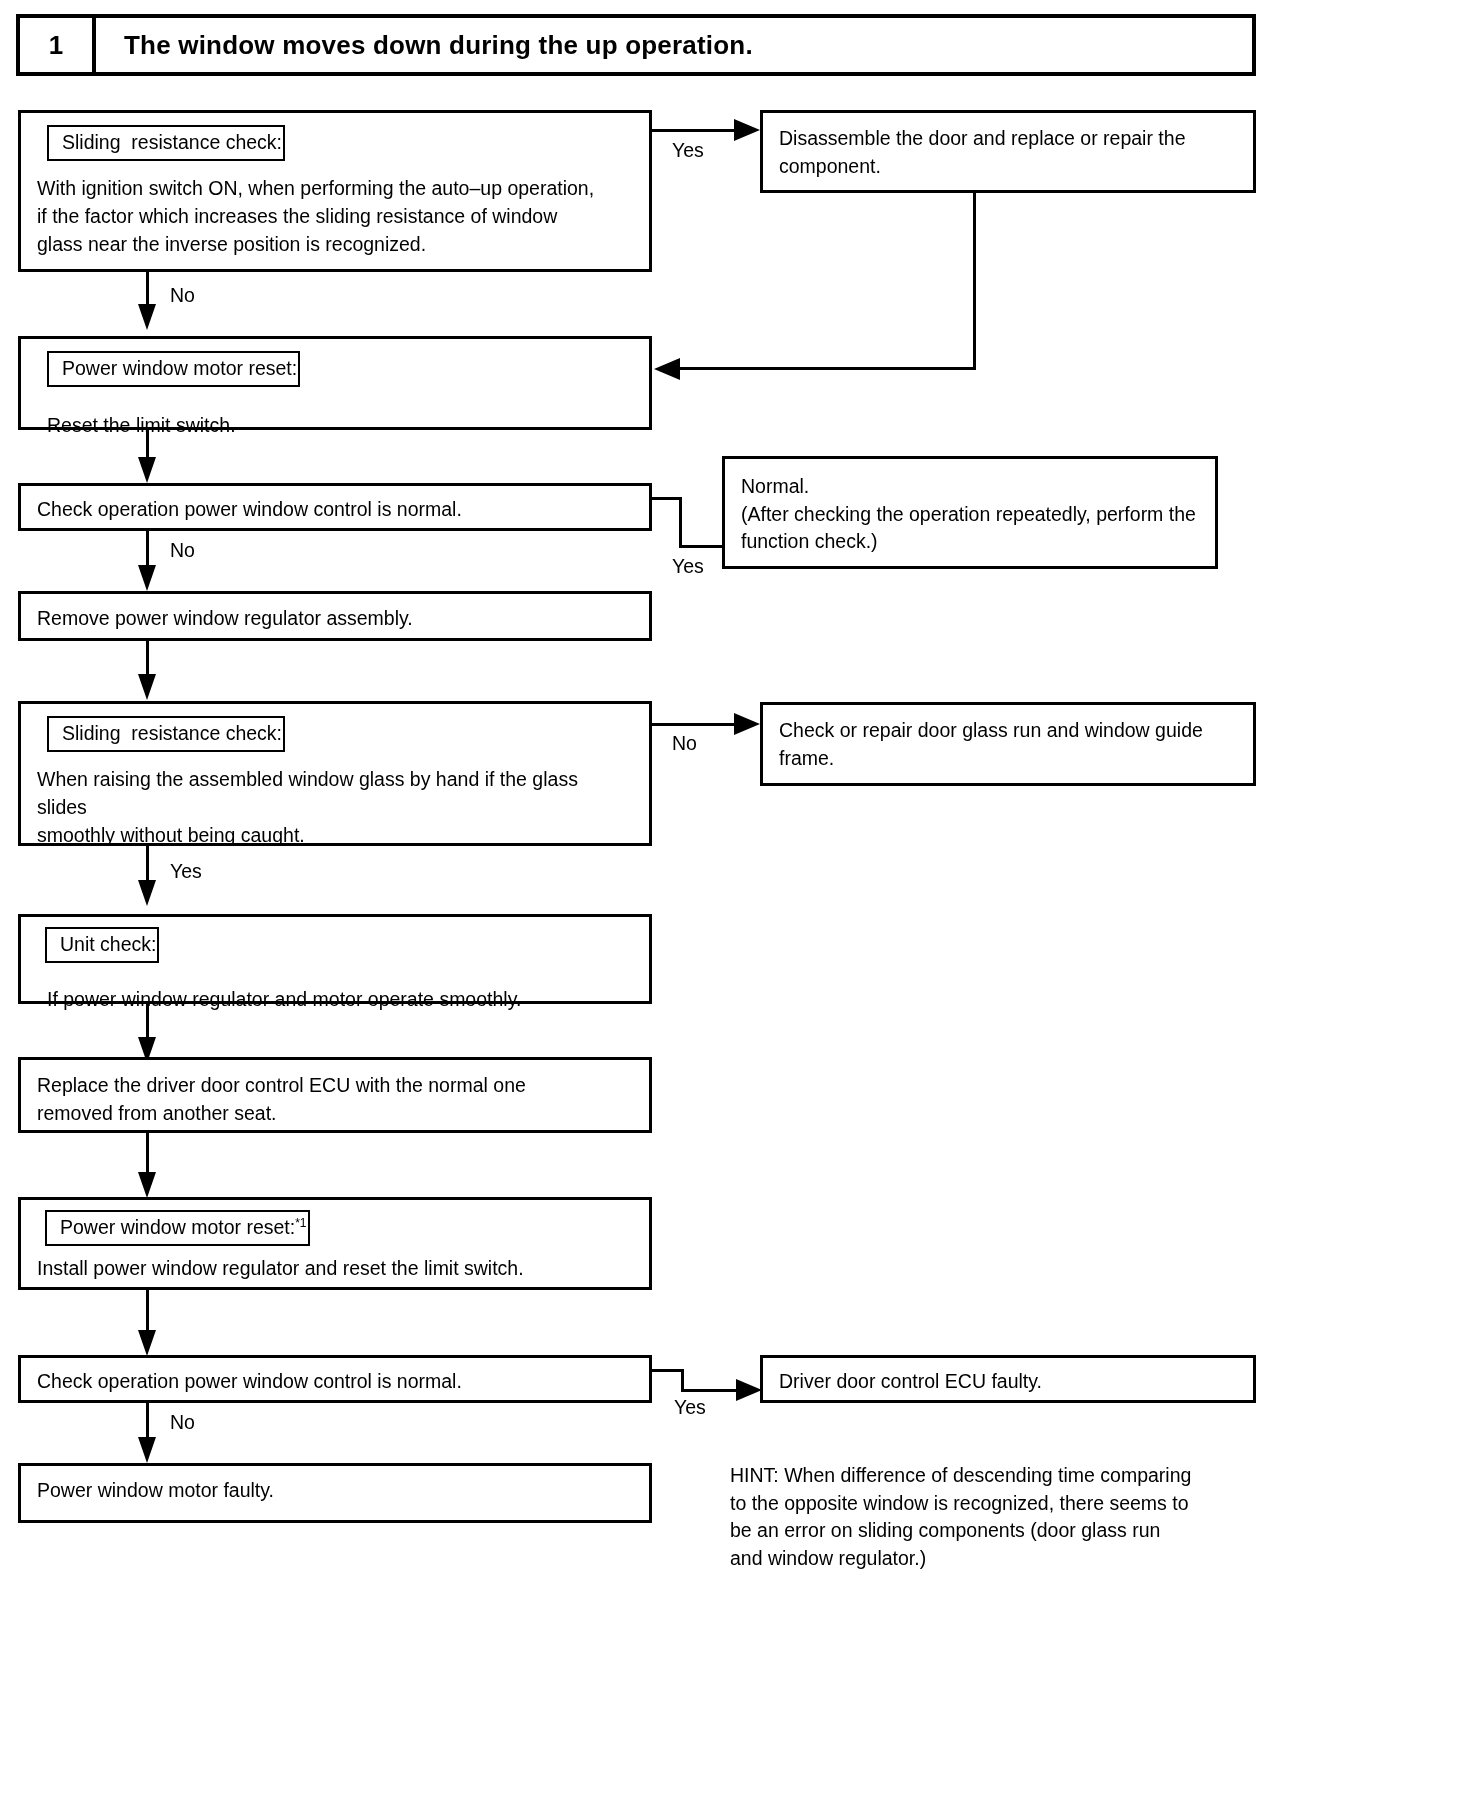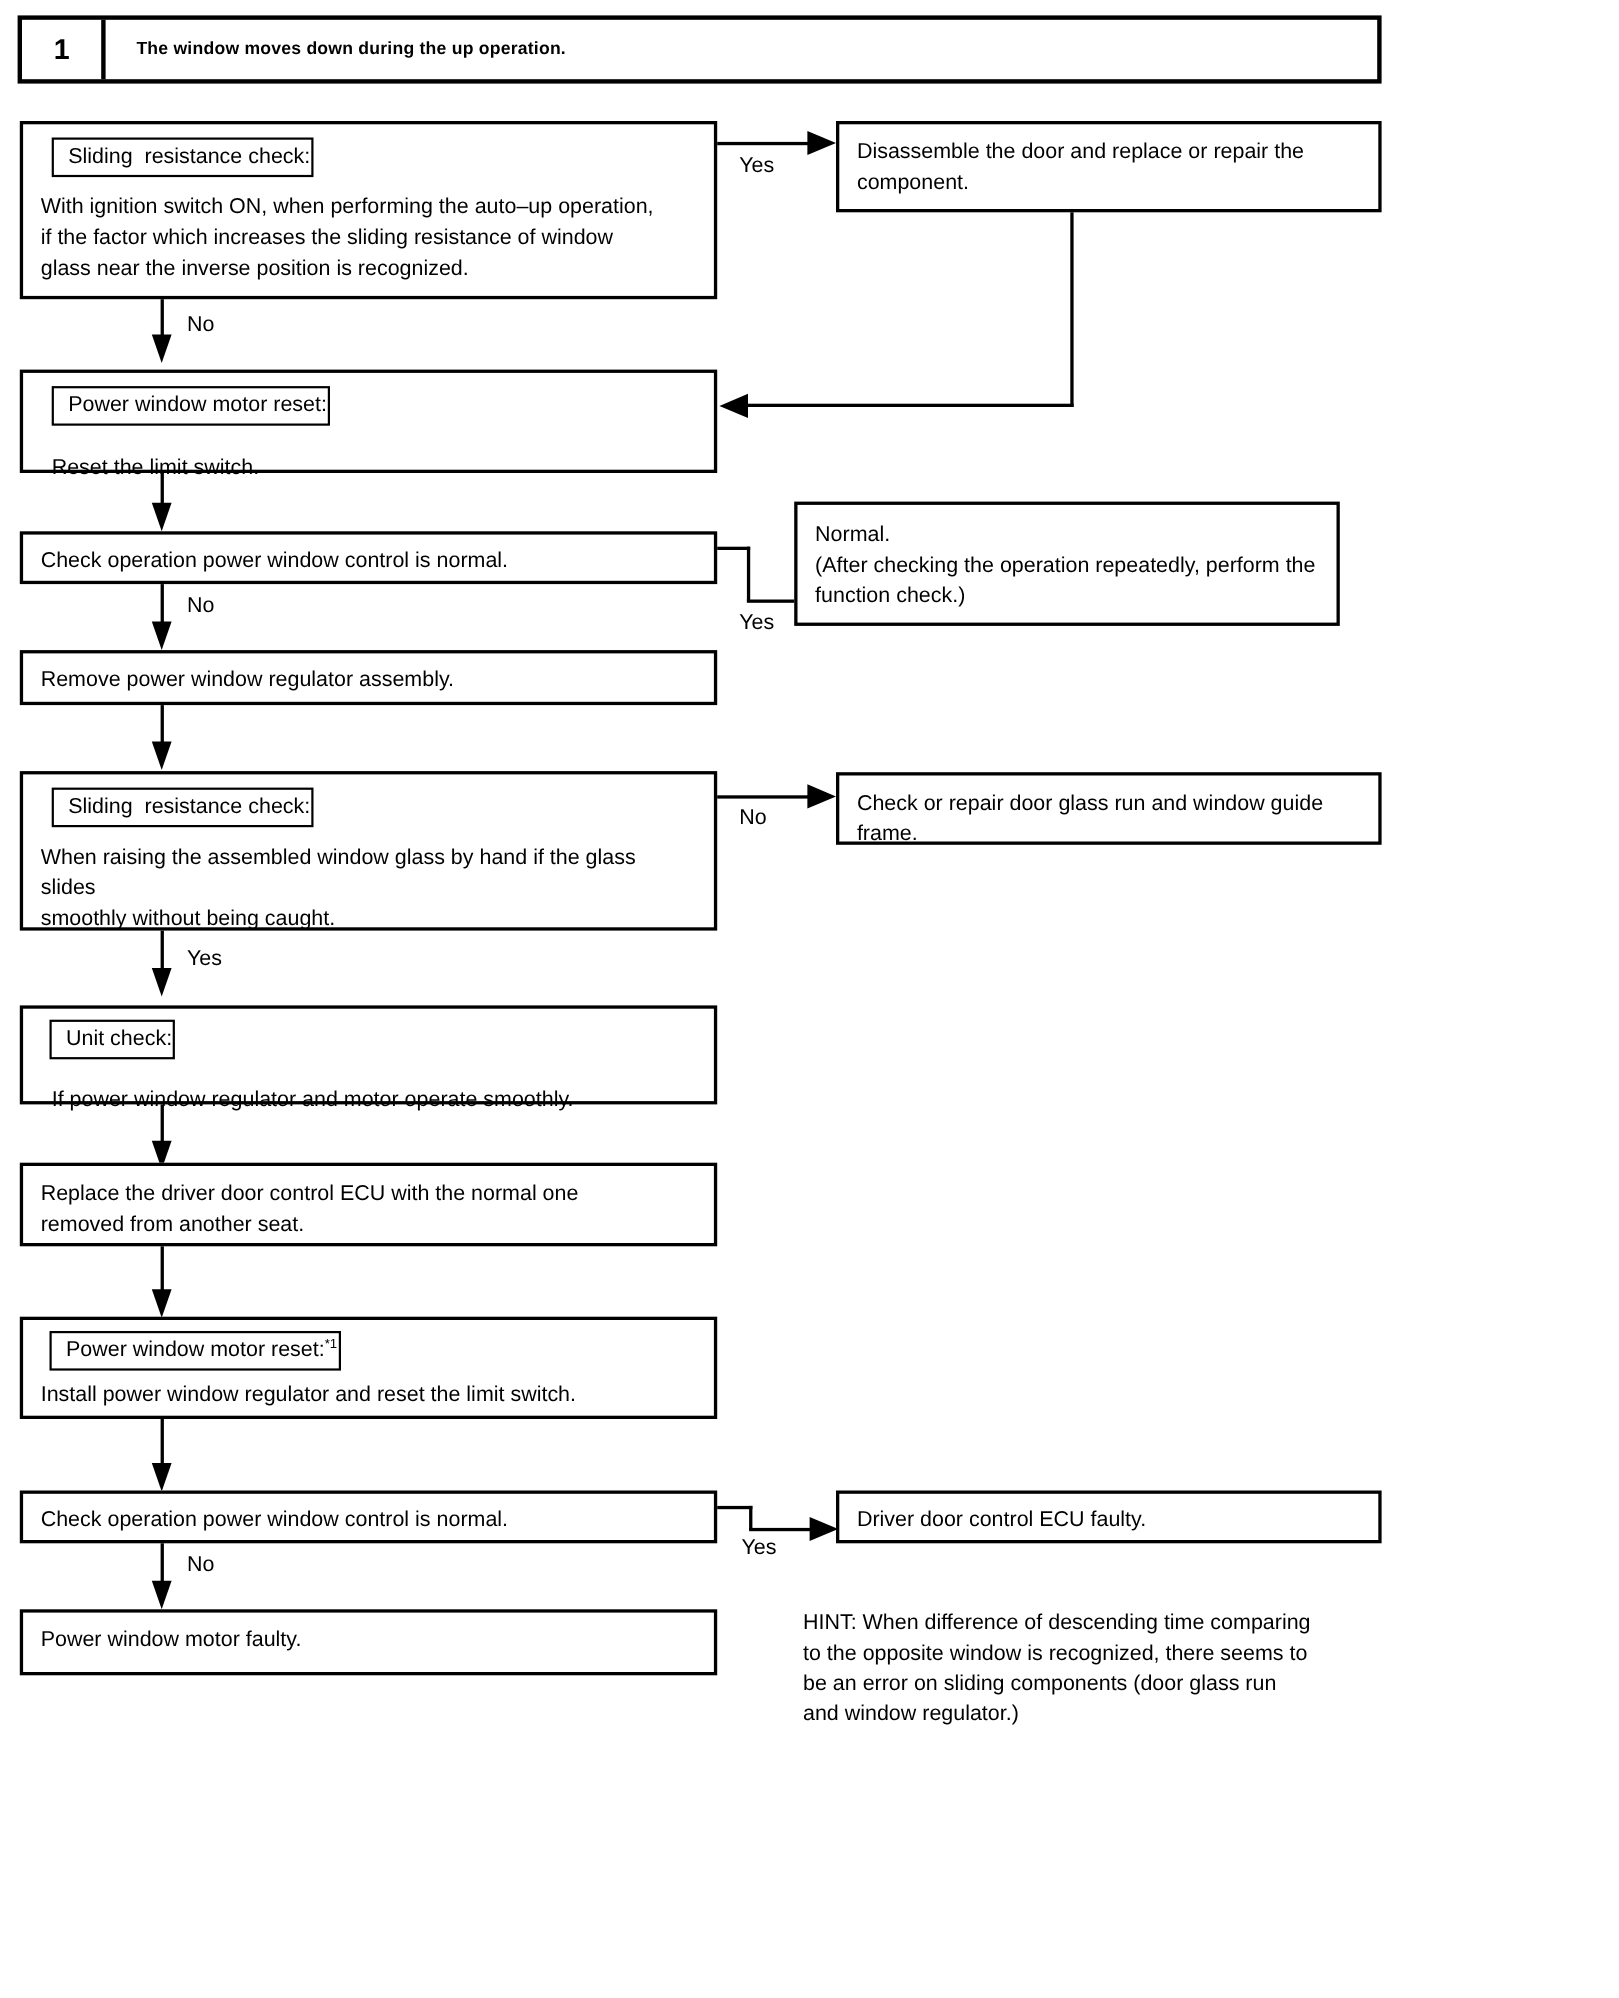--- a/index.html
+++ b/index.html
@@ -36,21 +36,21 @@
     align-items: center;
     justify-content: center;
     font-size: 26px;
     font-weight: bold;
   }
   .hdr-title {
     flex: 1;
     display: flex;
     align-items: center;
     padding-left: 28px;
-    font-size: 16px;
+    font-size: 26px;
     font-weight: bold;
     letter-spacing: .2px;
   }
 
   
   .fbox {
     border: 3px solid #000;
     background: #fff;
     padding: 12px 16px;
     font-size: 19.5px;
@@ -191,21 +191,21 @@
   <div class="abs fbox" style="left:18px; top:701px; width:634px; height:145px;">
     <div class="cap" style="margin-left:10px;">Sliding  resistance check:</div>
     <div class="body-txt">When raising the assembled window glass by hand if the glass slides
 smoothly without being caught.</div>
   </div>
 
   <div class="hline" style="left:652px; top:723px; width:90px;"></div>
   <div class="arrow-right" style="left:734px; top:713px;"></div>
   <div class="edge-label" style="left:672px; top:734px;">No</div>
 
-  <div class="abs fbox" style="left:760px; top:702px; width:496px; height:66px;">
+  <div class="abs fbox" style="left:760px; top:702px; width:496px; height:84px;">
     <div class="body-txt">Check or repair door glass run and window guide
 frame.</div>
   </div>
 
   <div class="vline" style="left:146px; top:846px; height:42px;"></div>
   <div class="arrow-down" style="left:138px; top:880px;"></div>
   <div class="edge-label" style="left:170px; top:862px;">Yes</div>
 
   <div class="abs fbox" style="left:18px; top:914px; width:634px; height:90px; padding-top:10px;">
     <div class="cap" style="margin-left:8px; margin-bottom:8px;">Unit check:</div>

